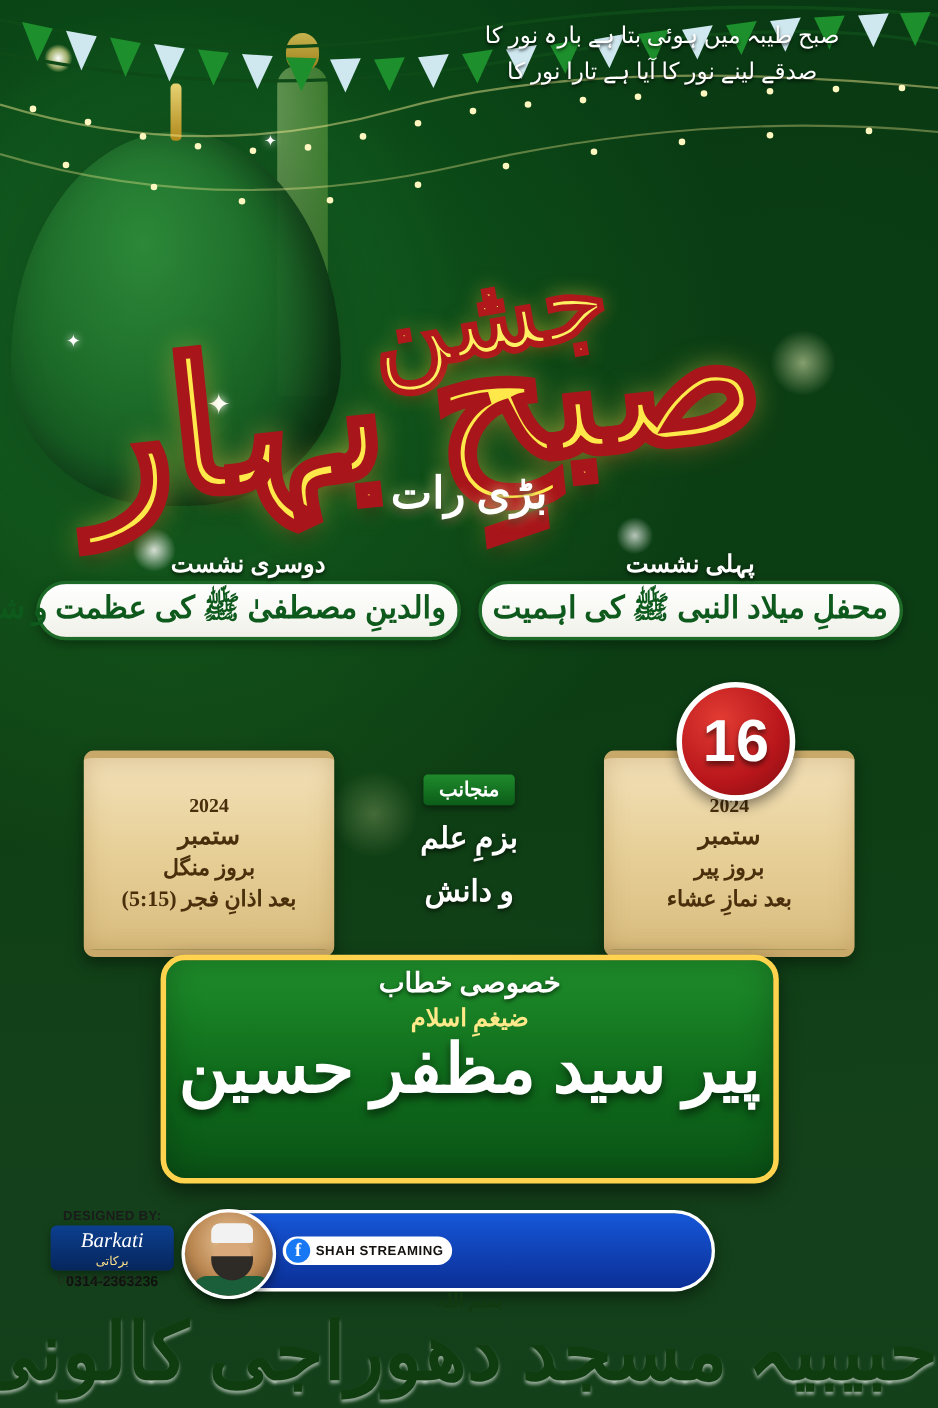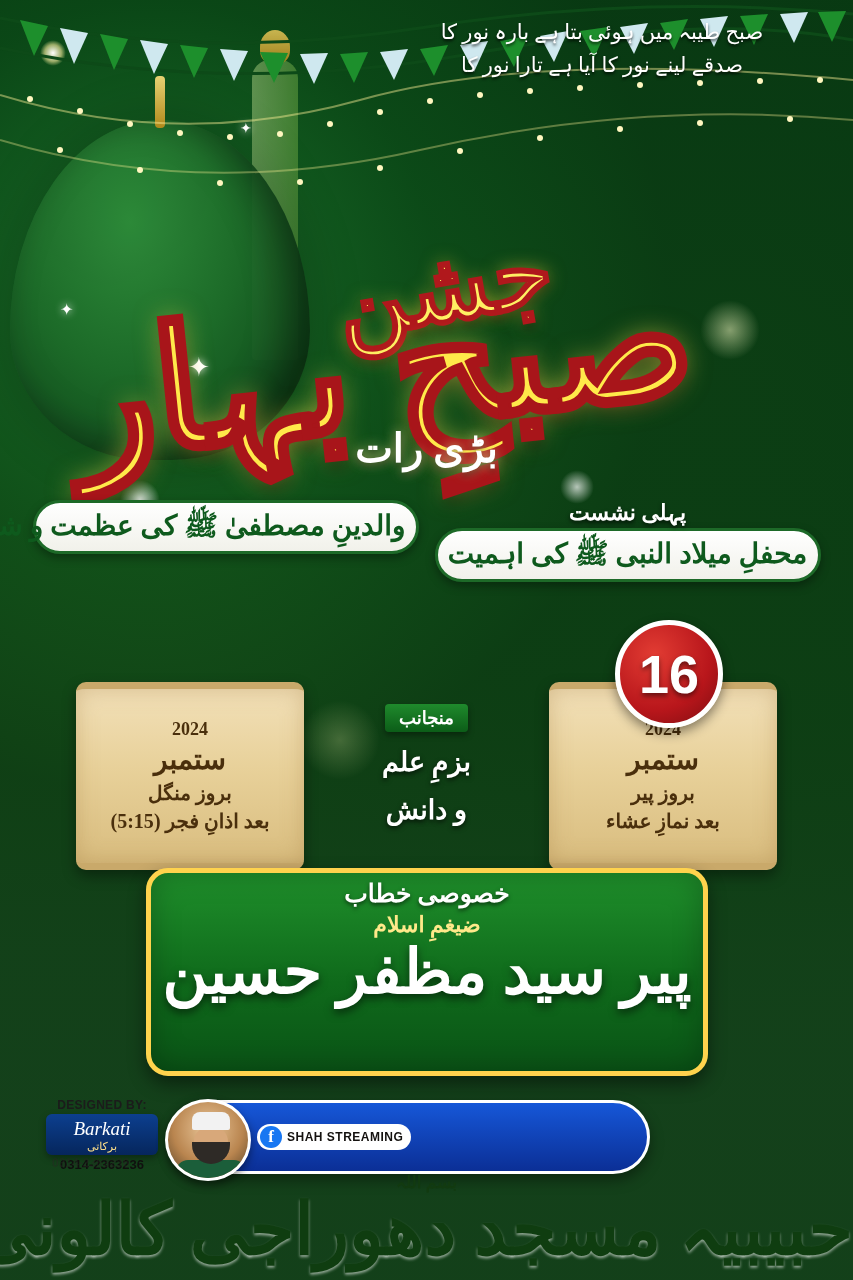--- a/index.html
+++ b/index.html
@@ -121,21 +121,21 @@
     box-shadow: 0 6px 14px rgba(0,0,0,0.4), inset 0 0 22px rgba(160,120,60,0.35);
     border-top: 7px solid #c9a96a; border-bottom: 7px solid #c9a96a;
   }
   .scroll.left { left: 76px; }
   .scroll.right { right: 76px; }
   .scroll-text {
     position: absolute; inset: 10px; display: flex; flex-direction: column;
     align-items: center; justify-content: center; gap: 4px;
     color: #4a2f0c; text-align: center;
   }
-  .scroll-main { font-size: 28px; font-weight: bold; line-height: 1.15; }
+  .scroll-main { font-size: 22px; font-weight: bold; line-height: 1.15; }
   .scroll-sub { font-size: 20px; font-weight: bold; }
   .scroll-year { font-size: 18px; font-weight: bold; }
   .badge {
     position: absolute; top: 0; width: 108px; height: 108px; border-radius: 50%;
     background: radial-gradient(circle at 35% 30%, #e23c33 0%, #b8161b 60%, #7d0d11 100%);
     border: 5px solid #ffffff;
     box-shadow: 0 5px 12px rgba(0,0,0,0.45);
     display: flex; align-items: center; justify-content: center;
     color: #ffffff; font-size: 54px; font-weight: bold;
     text-shadow: 0 3px 5px rgba(0,0,0,0.5);
@@ -337,20 +337,21 @@
 
   <div class="main-title-wrap">
     <div class="title-jashn urdu">جشن</div>
     <div class="title-main urdu">صبحِ بہار</div>
   </div>
 
   <div class="subtitle-night urdu">بڑی رات</div>
 
   <div class="session-row">
     <div class="session">
+      <div class="session-tag urdu">دوسری نشست</div>
       <div class="session-box">
         <span class="urdu">والدینِ مصطفیٰ ﷺ کی عظمت و شان</span>
       </div>
     </div>
     <div class="session">
       <div class="session-tag urdu">پہلی نشست</div>
       <div class="session-box">
         <span class="urdu">محفلِ میلاد النبی ﷺ کی اہمیت</span>
       </div>
     </div>

